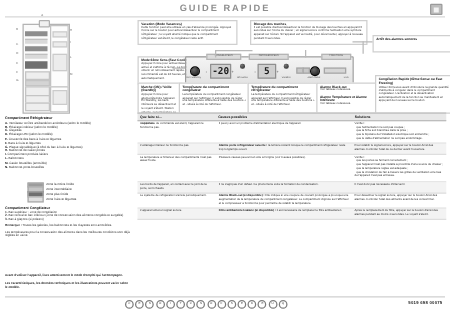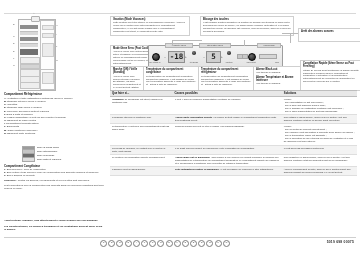--- a/index.html
+++ b/index.html
@@ -92,20 +92,24 @@
   .icons{position:absolute;left:100px;top:240px;display:flex;gap:1.2px;}
   .ico{width:5px;height:5px;border-radius:50%;border:0.5px solid #7d7d7d;background:#fff;
        font-size:2.4px;line-height:4.6px;text-align:center;color:#4a4a4a;}
   .code{position:absolute;right:6px;top:240px;font-size:3.4px;font-weight:bold;color:#2b2b2b;letter-spacing:0.2px;}
 </style>
 </head>
 <body>
 
 <div class="page">
 
+  <div class="header">
+    <div class="title">GUIDE RAPIDE</div>
+    <div class="hdr-icon"></div>
+  </div>
   <div class="rule"></div>
 
   <div class="fridge">
     <div class="cab"></div>
     <div class="knobtop"></div>
     <div class="shelfdk" style="top:6px;"></div>
     <div class="shelflt" style="top:12px;"></div>
     <div class="shelfdk" style="top:18px;"></div>
     <div class="shelflt" style="top:24px;"></div>
     <div class="shelfdk" style="top:30px;height:6px;background:#6f6f6f;"></div>
@@ -197,21 +201,21 @@
 
   <div class="panel">
     <div class="ptab" style="left:16px;width:26px;">CONGÉLATEUR</div>
     <div class="ptab" style="left:50px;width:30px;">RÉFRIGÉRATEUR</div>
     <div class="ptab" style="left:108px;width:22px;">FONCTIONS</div>
 
     <div class="dknob" style="left:3px;top:7px;"></div>
     <div class="plbl" style="left:-1px;top:15px;width:14px;">On / Stand-by</div>
 
     <div class="plbl" style="left:14px;top:8.5px;width:4px;font-size:3px;">-</div>
-    <div class="lcd" style="left:19px;top:5px;width:15px;height:10px;font-size:7.5px;line-height:10px;">-18</div>
+    <div class="lcd" style="left:19px;top:5px;width:15px;height:10px;font-size:7.5px;line-height:10px;">-20</div>
     <div class="plbl" style="left:35px;top:8.5px;width:4px;font-size:3px;">+</div>
 
     <div class="dsm" style="left:43px;top:5px;"></div>
     <div class="plbl" style="left:39px;top:15px;width:12px;">6th Sense</div>
 
     <div class="plbl" style="left:53px;top:8.5px;width:4px;font-size:3px;">-</div>
     <div class="lcd" style="left:57px;top:5px;width:13px;height:10px;font-size:7.5px;line-height:10px;">5</div>
     <div class="plbl" style="left:71px;top:8.5px;width:4px;font-size:3px;">+</div>
 
     <div class="dsm" style="left:78px;top:5px;"></div>

